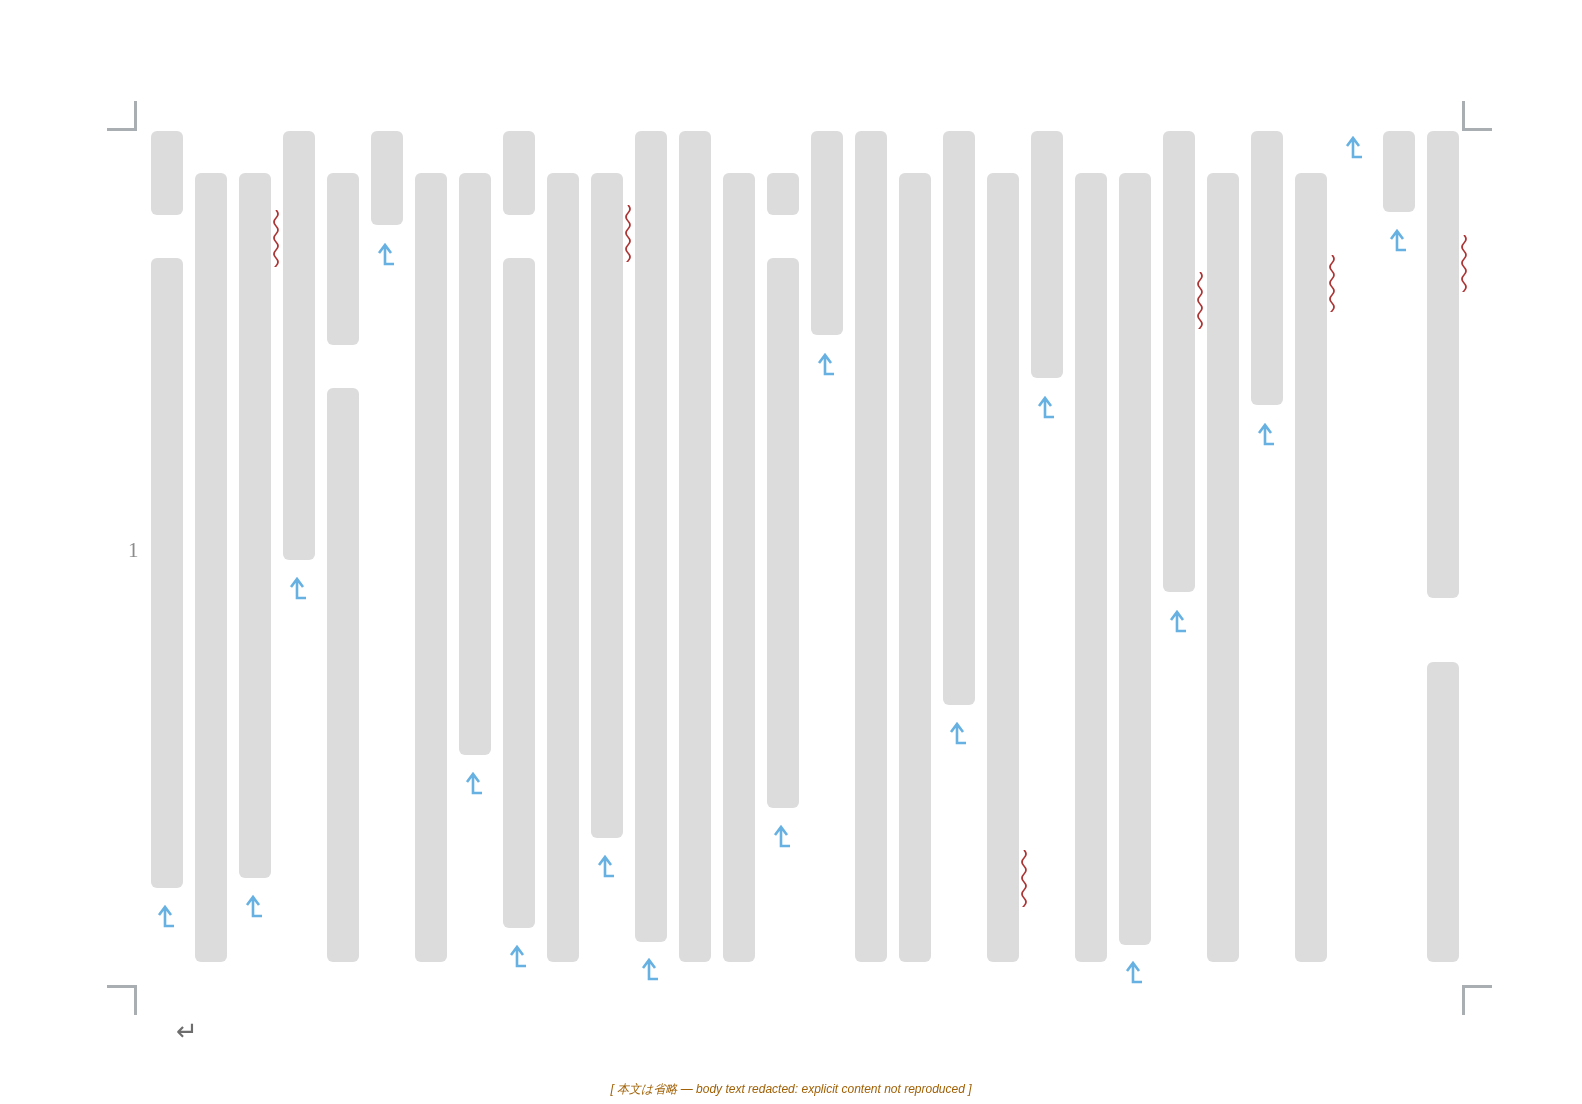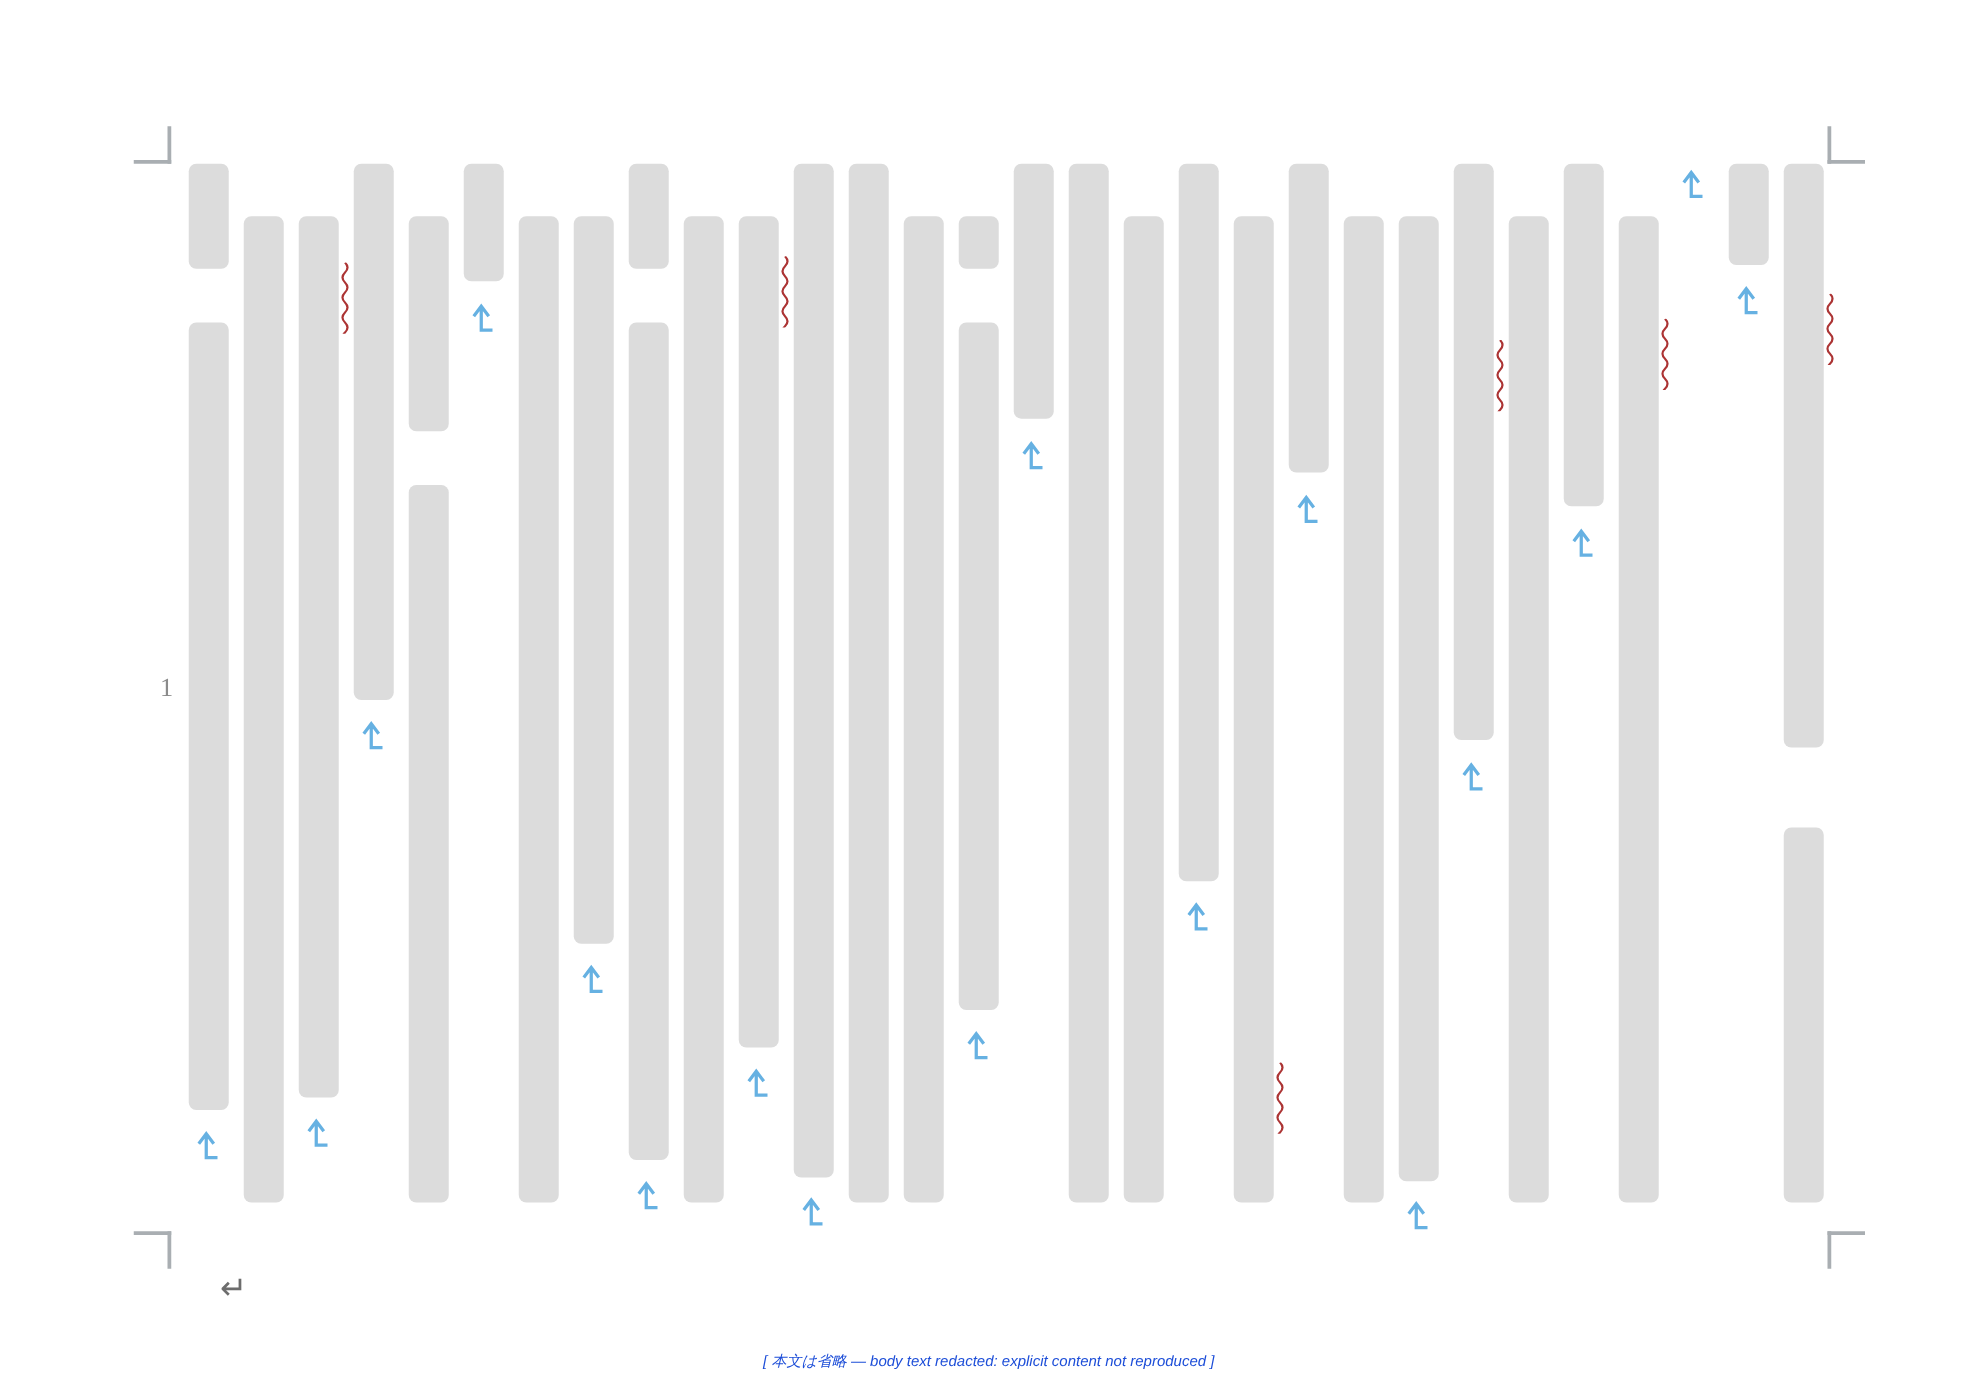--- a/index.html
+++ b/index.html
@@ -36,21 +36,21 @@
     font-family:"Liberation Serif", serif;
   }
   .retmark{
     position:absolute;left:176px;top:1016px;
     font-size:26px;color:#6d6d6d;
     font-family:"DejaVu Sans", sans-serif;
   }
   .notice{
     position:absolute;left:0;right:0;bottom:6px;
     text-align:center;font-size:12px;font-style:italic;
-    color:#1d4ed8;font-family:"Liberation Sans", sans-serif;
+    color:#a16207;font-family:"Liberation Sans", sans-serif;
   }
 </style>
 </head>
 <body>
 
 <div class="page">
 
   <div class="crop tl">
       <span class="v"></span>
       <span class="h"></span>

